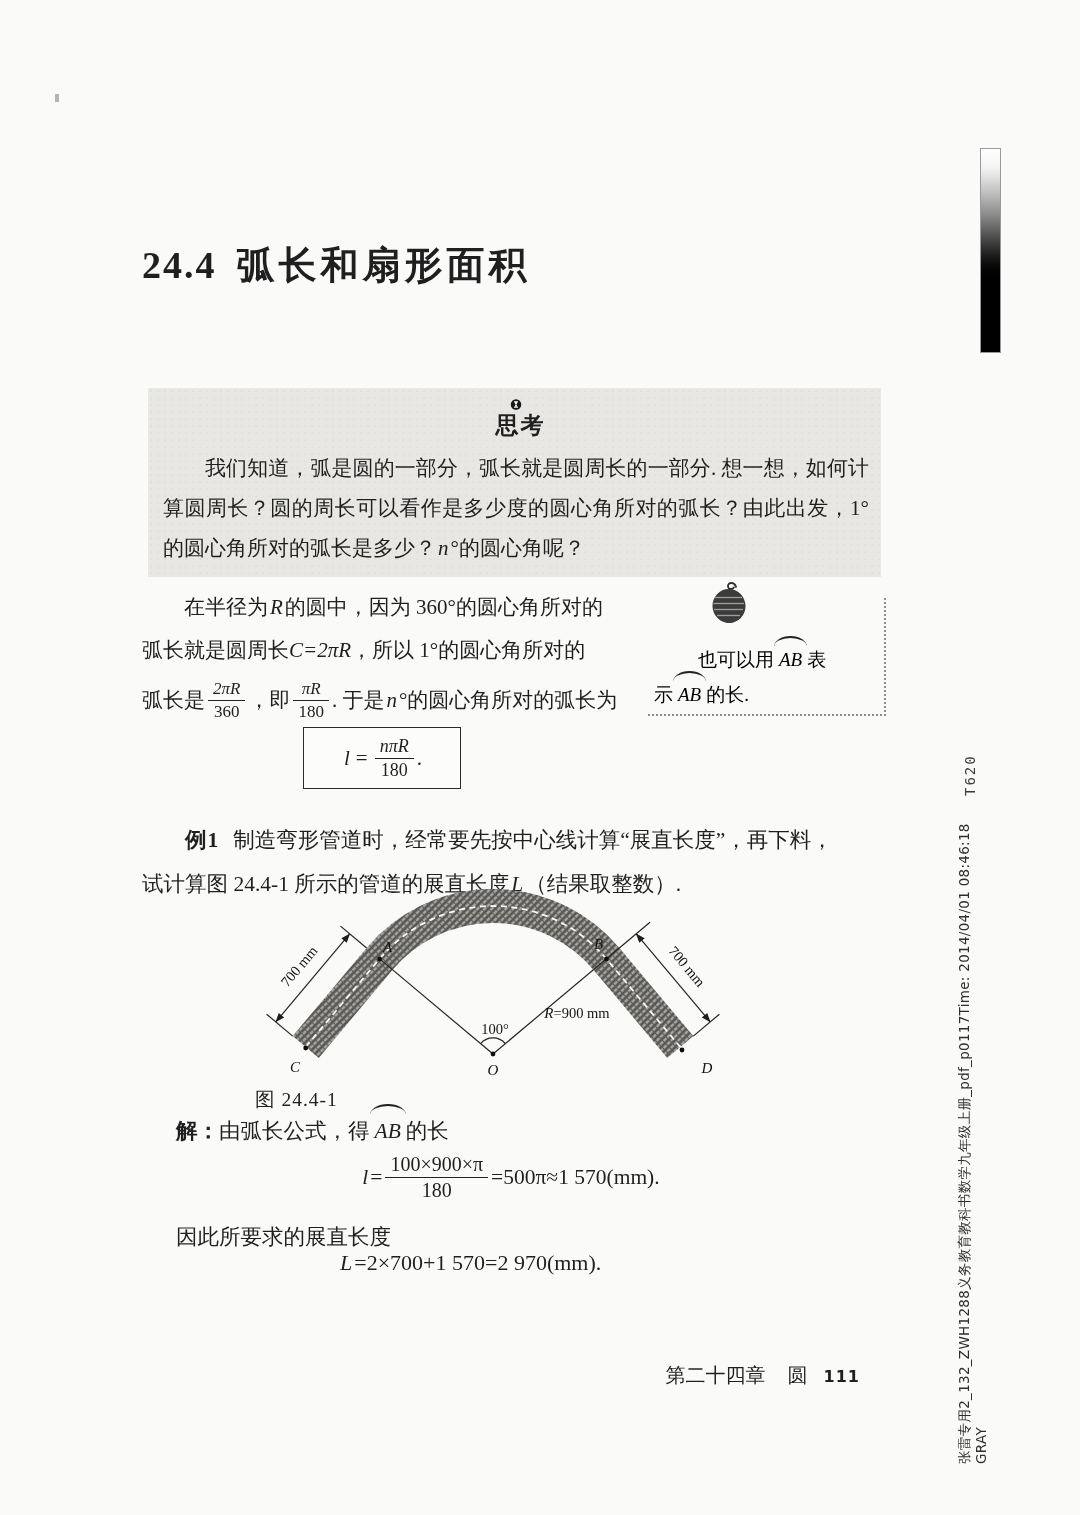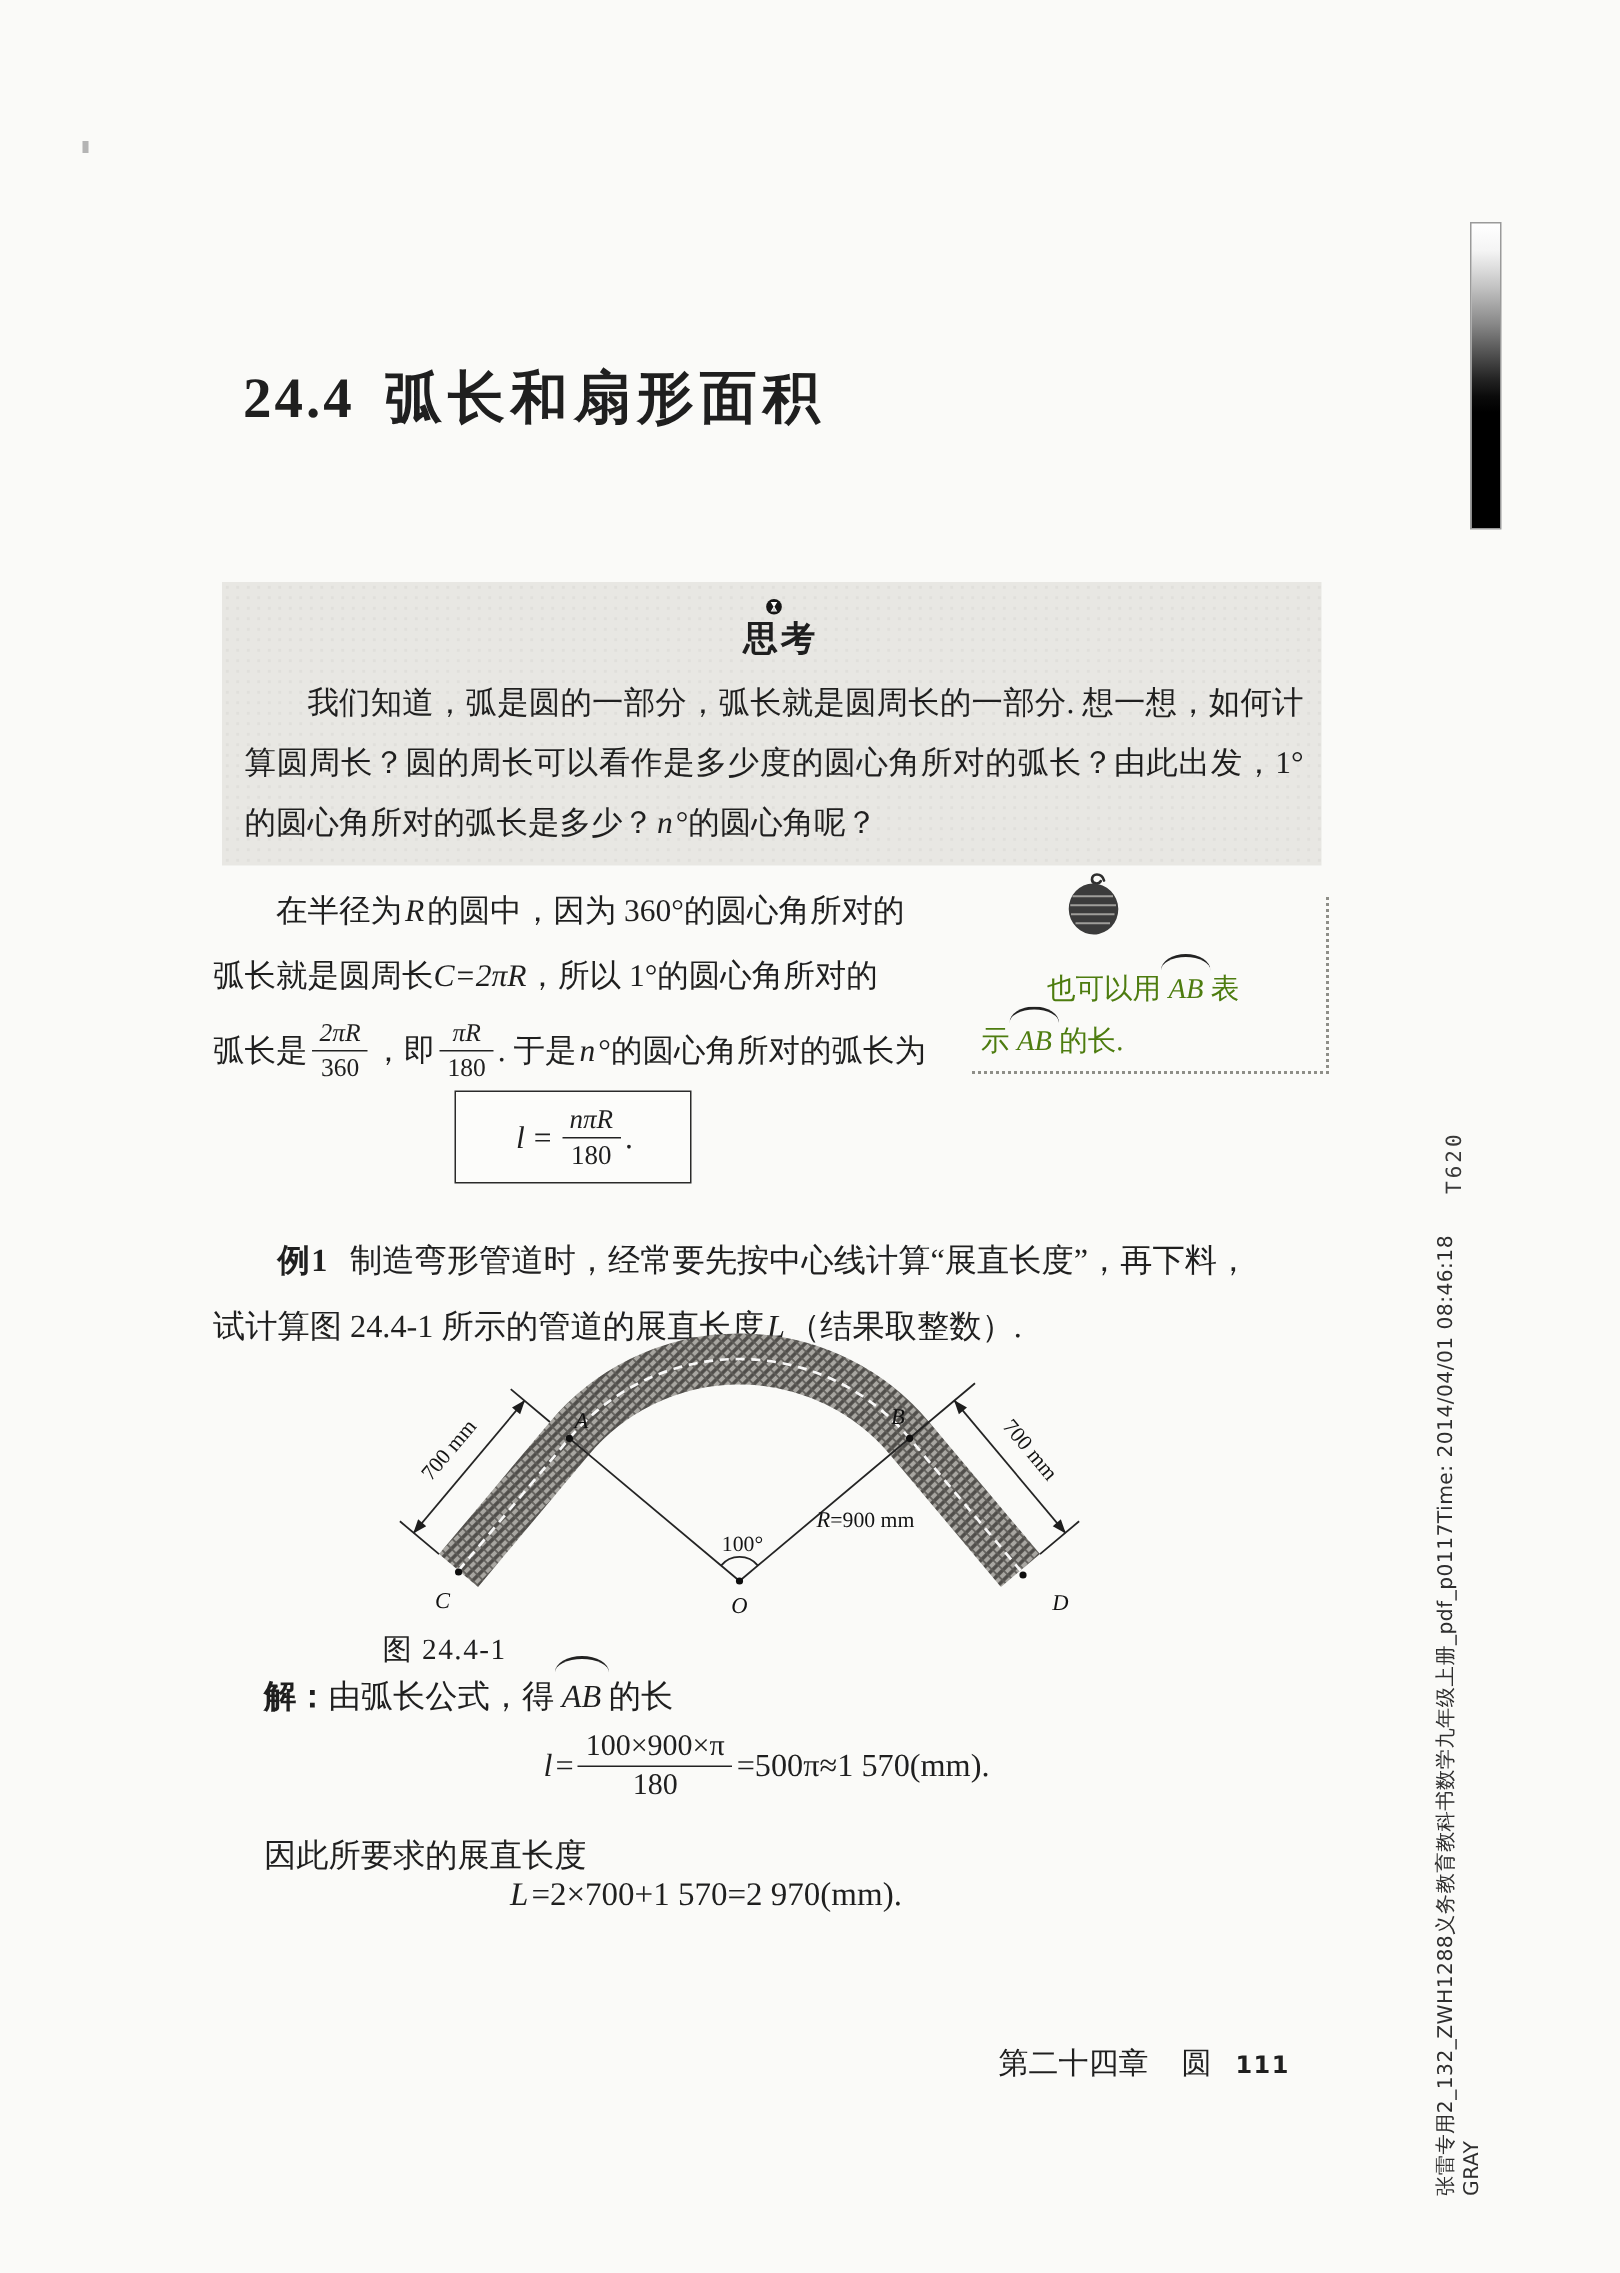--- a/index.html
+++ b/index.html
@@ -18,21 +18,21 @@
     background:linear-gradient(to bottom,#ffffff 0%,#f4f4f4 9%,#dcdcdc 15%,#c2c2c2 21%,
       #a5a5a5 27%,#888888 33%,#666666 39%,#454545 45%,#242424 51%,#0a0a0a 57%,#000 62%,#000 100%);}
   #t620{left:962px;top:796px;transform:rotate(-90deg);transform-origin:0 0;
     font-family:"DejaVu Sans Mono",monospace;font-size:14px;letter-spacing:2px;color:#3a3a3a;white-space:nowrap;}
   #wm{left:956px;top:1464px;transform:rotate(-90deg);transform-origin:0 0;
     font-family:"DejaVu Sans",sans-serif;font-size:13.5px;line-height:17px;
     letter-spacing:.3px;color:#2e2e2e;white-space:nowrap;}
 
   
   #title{left:142px;top:240px;font-size:38px;font-weight:600;white-space:nowrap;}
-  #title .tnum{letter-spacing:2px;margin-right:20px;margin-left:20px;}
+  #title .tnum{letter-spacing:2px;margin-right:20px;}
   #title .ttxt{letter-spacing:4px;}
 
   
   #think{left:148px;top:388px;width:733px;height:189px;background:#e8e7e3;
     background-image:radial-gradient(rgba(0,0,0,.035) 1px,transparent 1px);background-size:7px 7px;
     padding:11px 12px 0 15px;}
   #think .tb-head{display:flex;align-items:center;height:42px;flex-direction:column;}
   #think .tb-head .tlabel{font-size:23px;font-weight:700;margin-left:9px;letter-spacing:2px;}
   #think .tb-text{margin:7px 0 0 0;font-size:21px;line-height:40px;text-indent:2em;text-align:justify;}
 
@@ -42,21 +42,21 @@
   .pline3{height:56px;display:flex;align-items:center;white-space:nowrap;}
   .mi{font-style:italic;}
 
   .frac{display:inline-flex;flex-direction:column;text-align:center;vertical-align:-1.05em;margin:0 3px;}
   .frac .fn{display:block;font-size:17px;line-height:1.25;padding:0 5px;border-bottom:1.5px solid #222;}
   .frac .fd{display:block;font-size:17px;line-height:1.25;padding:0 5px;}
 
   
   #note{left:648px;top:598px;width:238px;height:118px;
     border-right:2px dotted #8e8e88;border-bottom:2px dotted #8e8e88;
-    font-size:19px;line-height:35px;padding:44px 4px 0 6px;color:#4d7c0f;}
+    font-size:19px;line-height:35px;padding:44px 4px 0 6px;color:#000000;}
   #note .ind{padding-left:44px;}
   .oarc{position:relative;display:inline-block;font-style:italic;margin:0 3px;padding:0 2px;}
   .oarc::before{content:"";position:absolute;left:-3px;right:-3px;top:-6px;height:10px;
     border-top:2px solid #222;border-top-left-radius:55% 100%;border-top-right-radius:55% 100%;}
   #blob{left:702px;top:578px;width:54px;height:52px;}
 
   
   #fbox{left:303px;top:727px;width:158px;height:62px;border:1.6px solid #2a2a2a;
     display:flex;align-items:center;justify-content:center;font-size:21px;background:#fcfcfa;}
   #fbox .frac .fn,#fbox .frac .fd{font-size:18px;}

